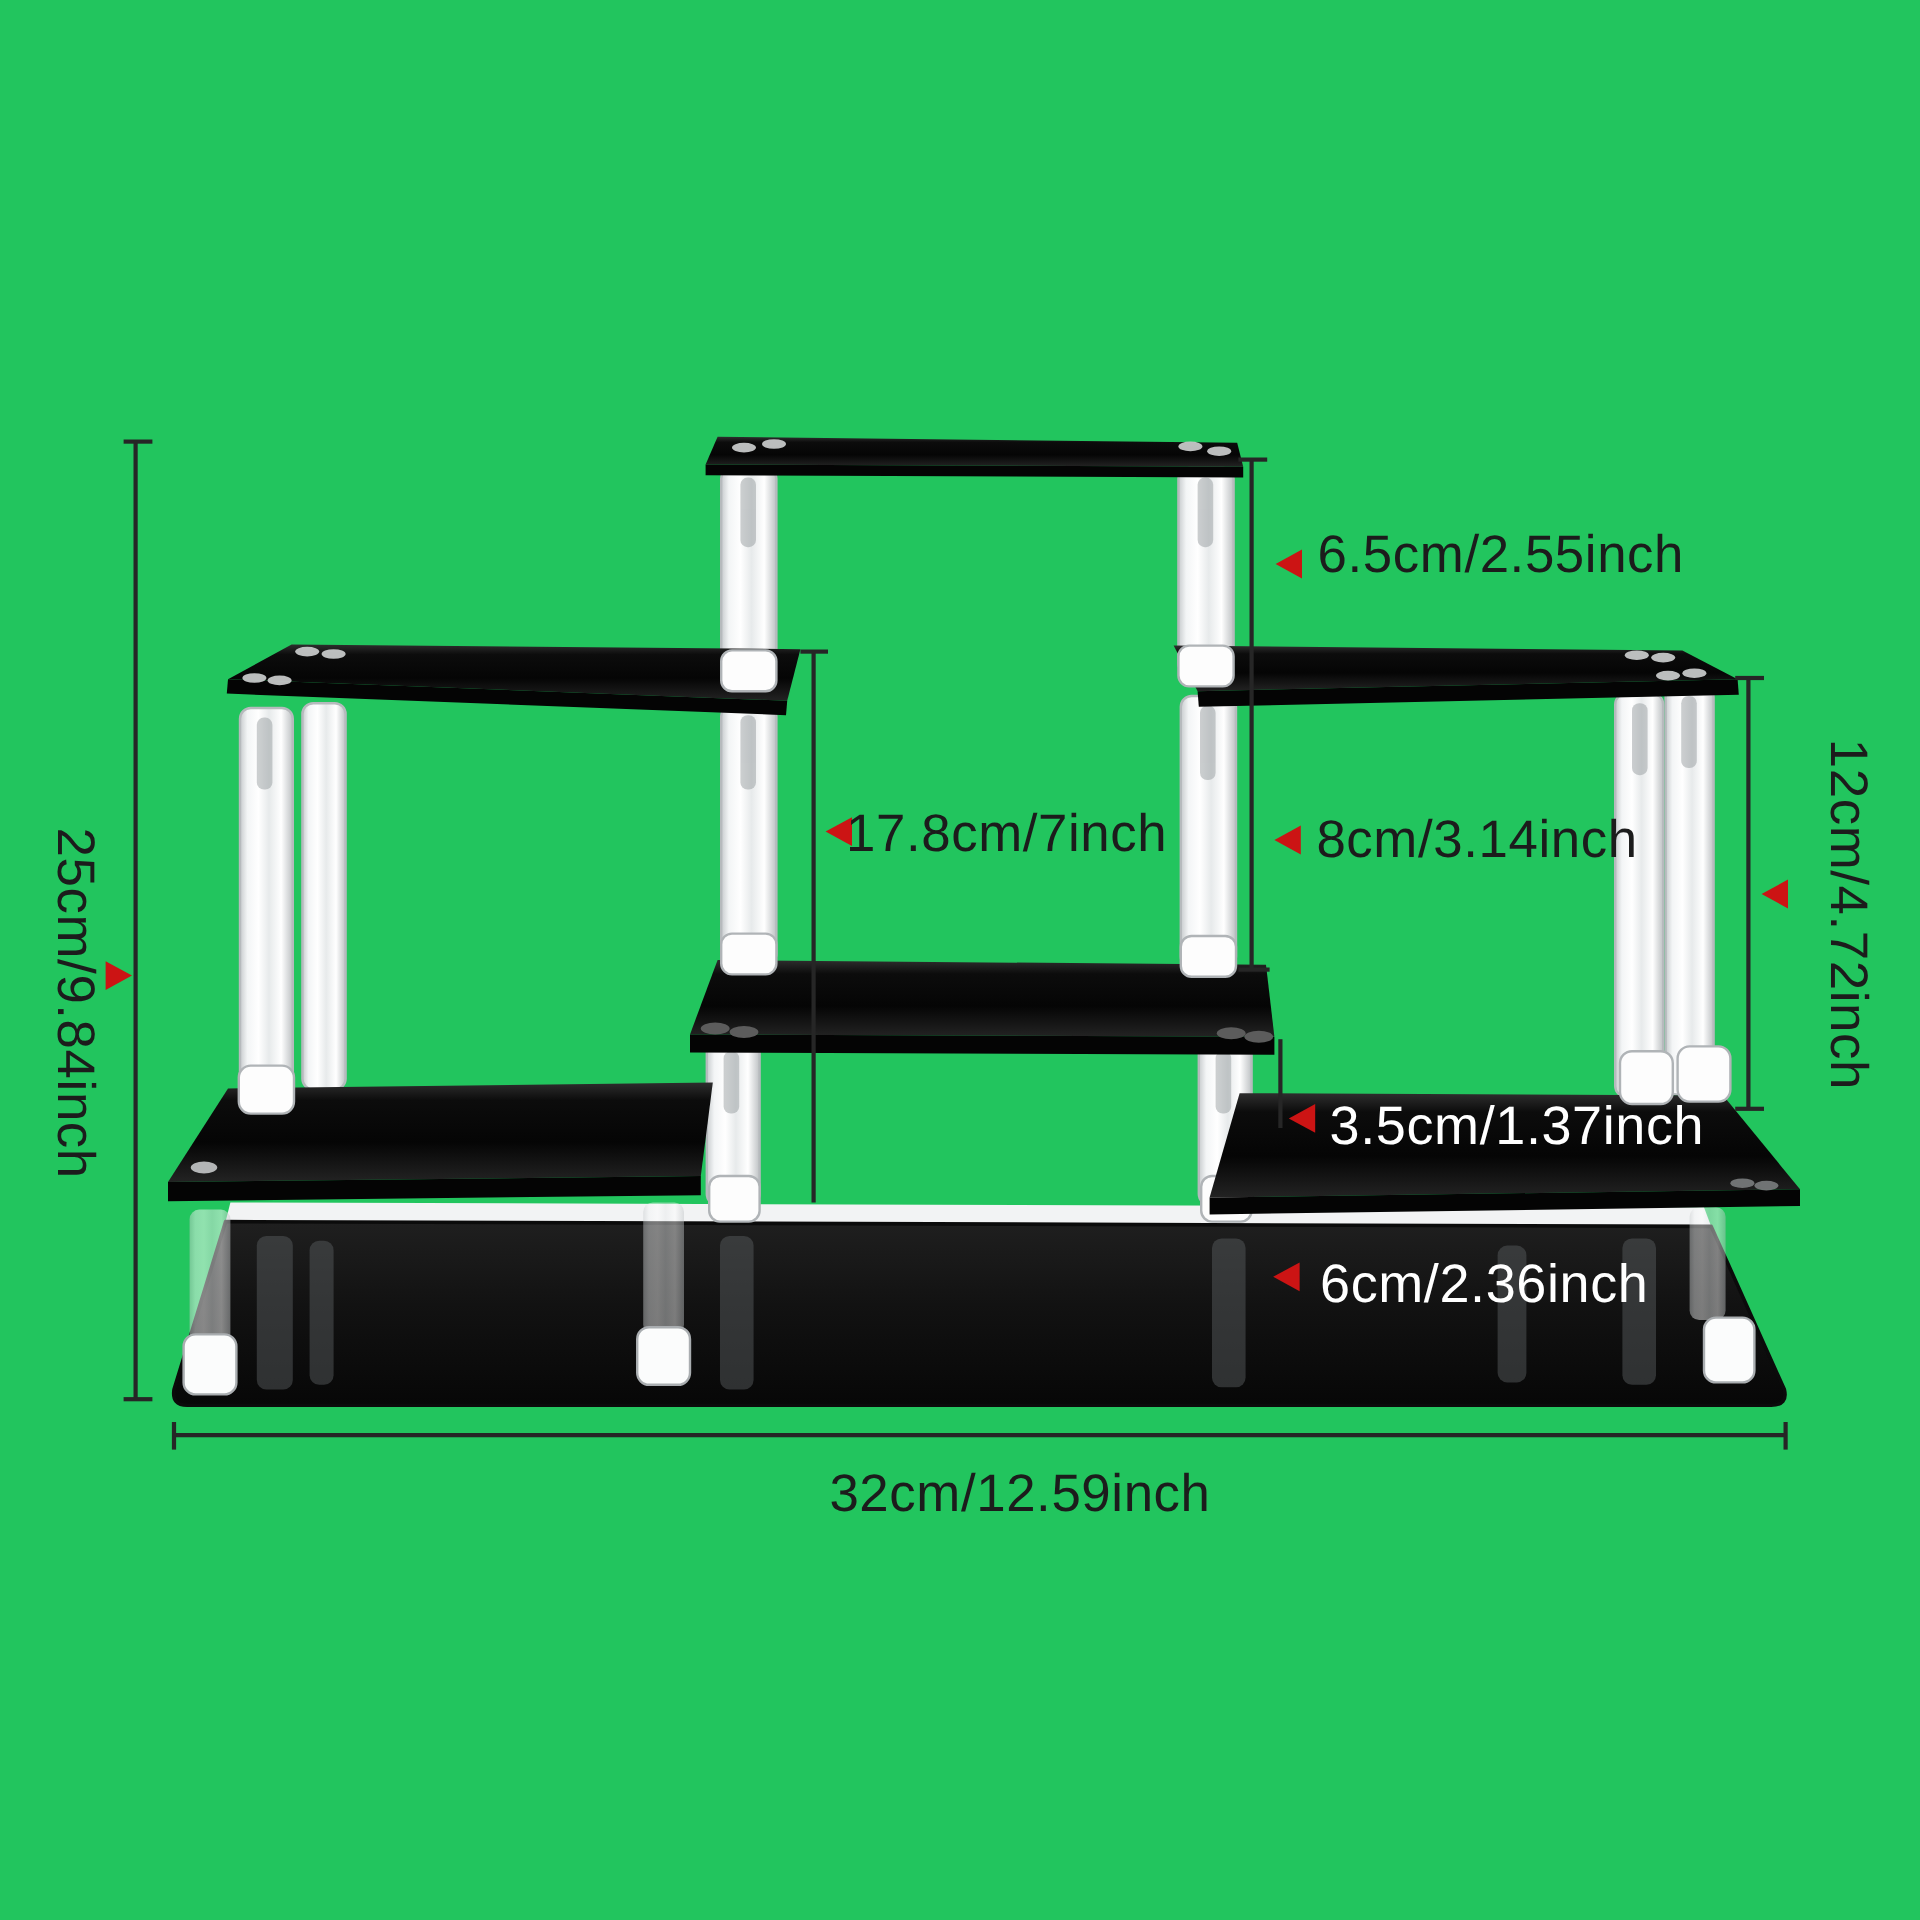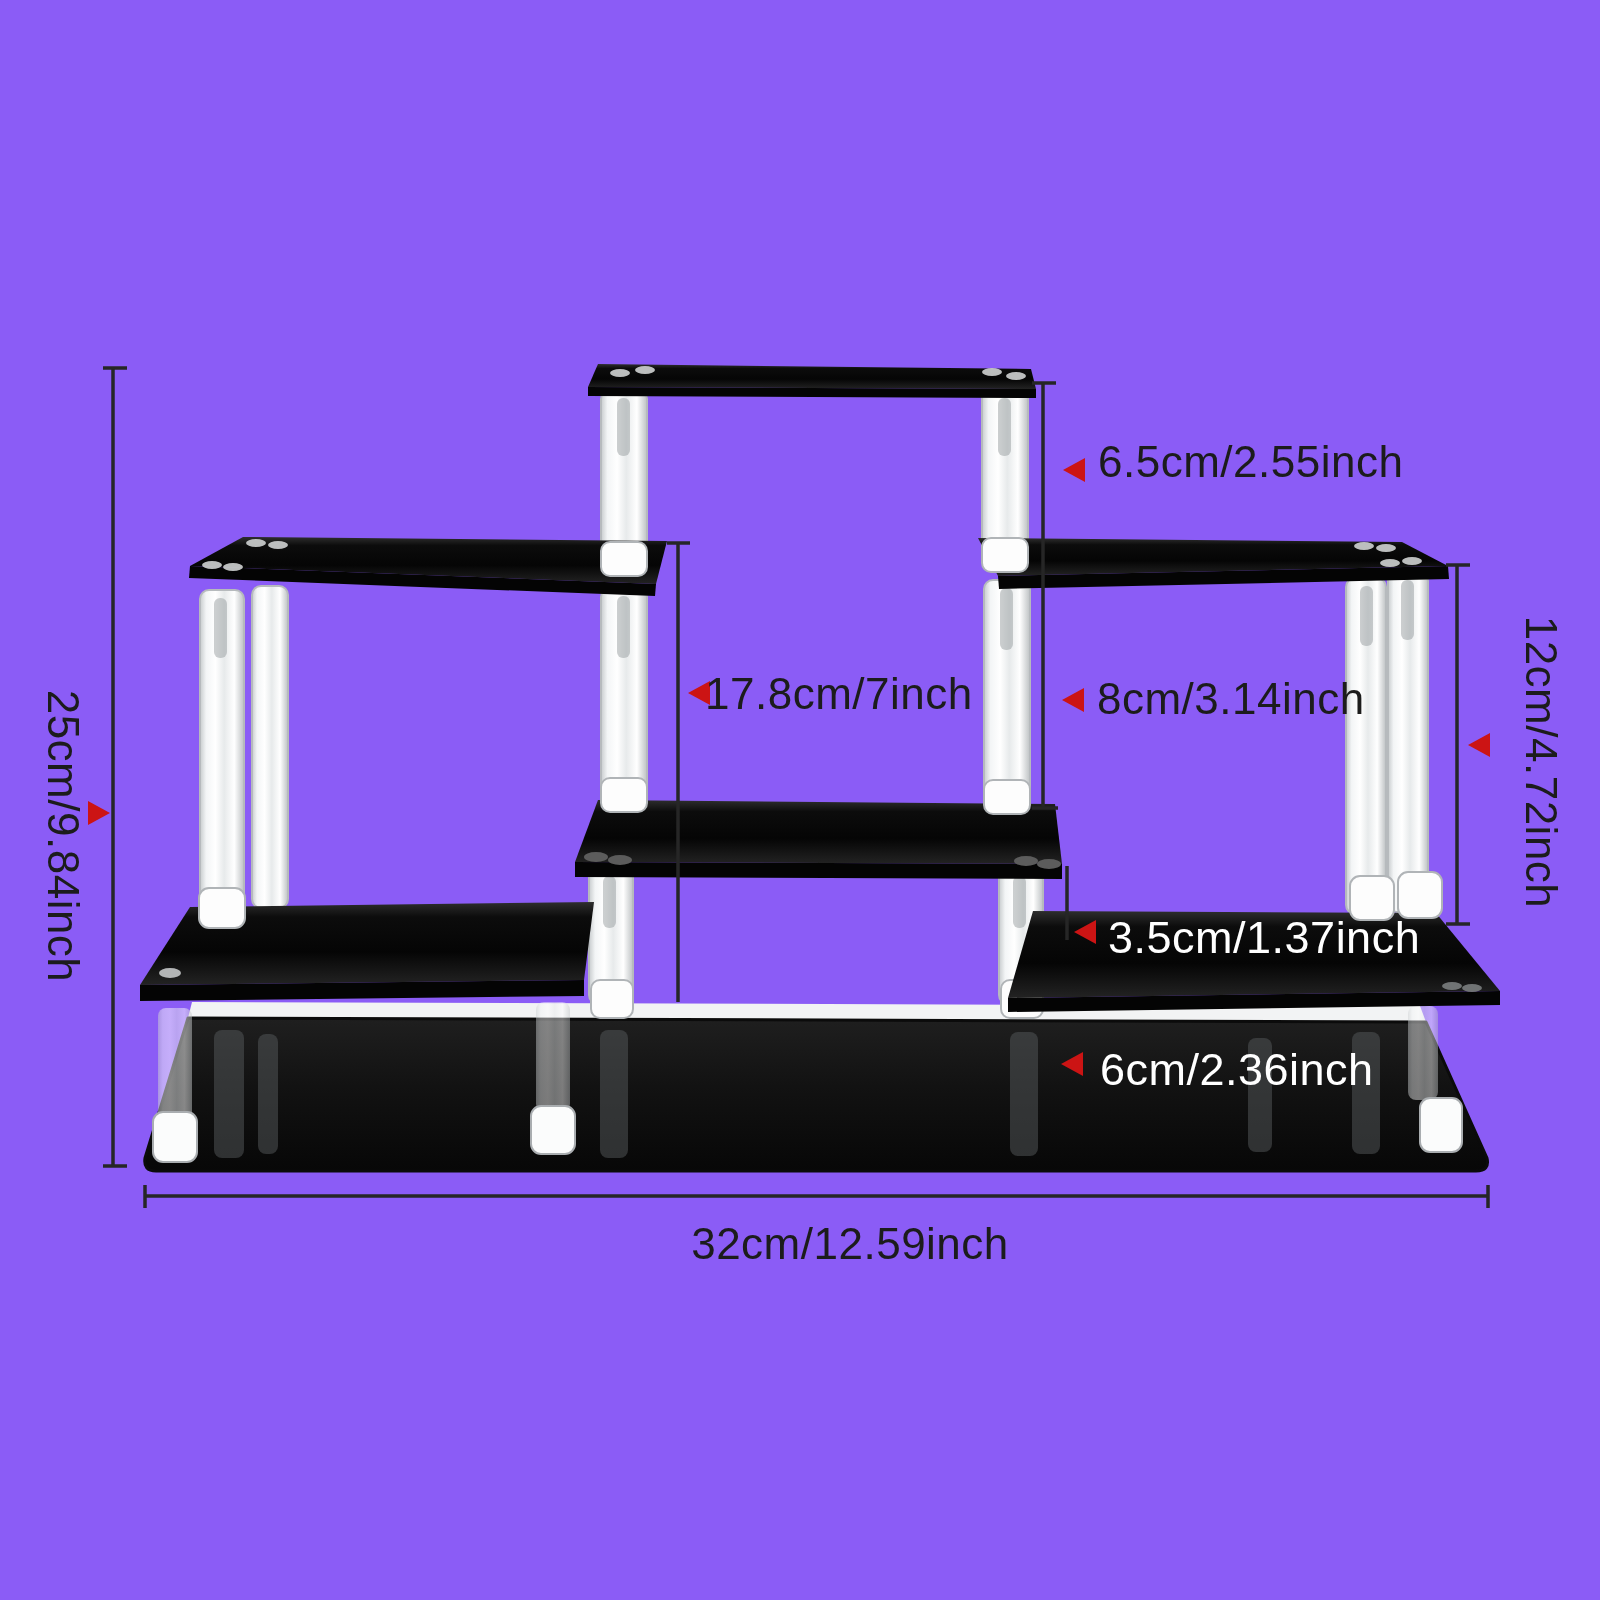--- a/index.html
+++ b/index.html
@@ -1,16 +1,16 @@
 <!DOCTYPE html>
 <html><head>
 <meta charset="utf-8">
 <style>
   html,body{margin:0;padding:0;background:#ffffff;}
-  .page{width:1600px;height:1600px;background:#8b5cf6;position:relative;overflow:hidden;}
+  .page{width:1600px;height:1600px;background:#22c55e;position:relative;overflow:hidden;}
   svg{display:block;}
   .lbl{font-family:"Liberation Sans","DejaVu Sans",sans-serif;font-size:44px;letter-spacing:0.5px;}
   .lblw{font-family:"Liberation Sans","DejaVu Sans",sans-serif;font-size:45px;letter-spacing:0.5px;}
 </style>
 </head>
 <body>
 
 <div class="page">
 <svg width="1600" height="1600" viewBox="0 0 1600 1600" xmlns="http://www.w3.org/2000/svg">
   <defs>

